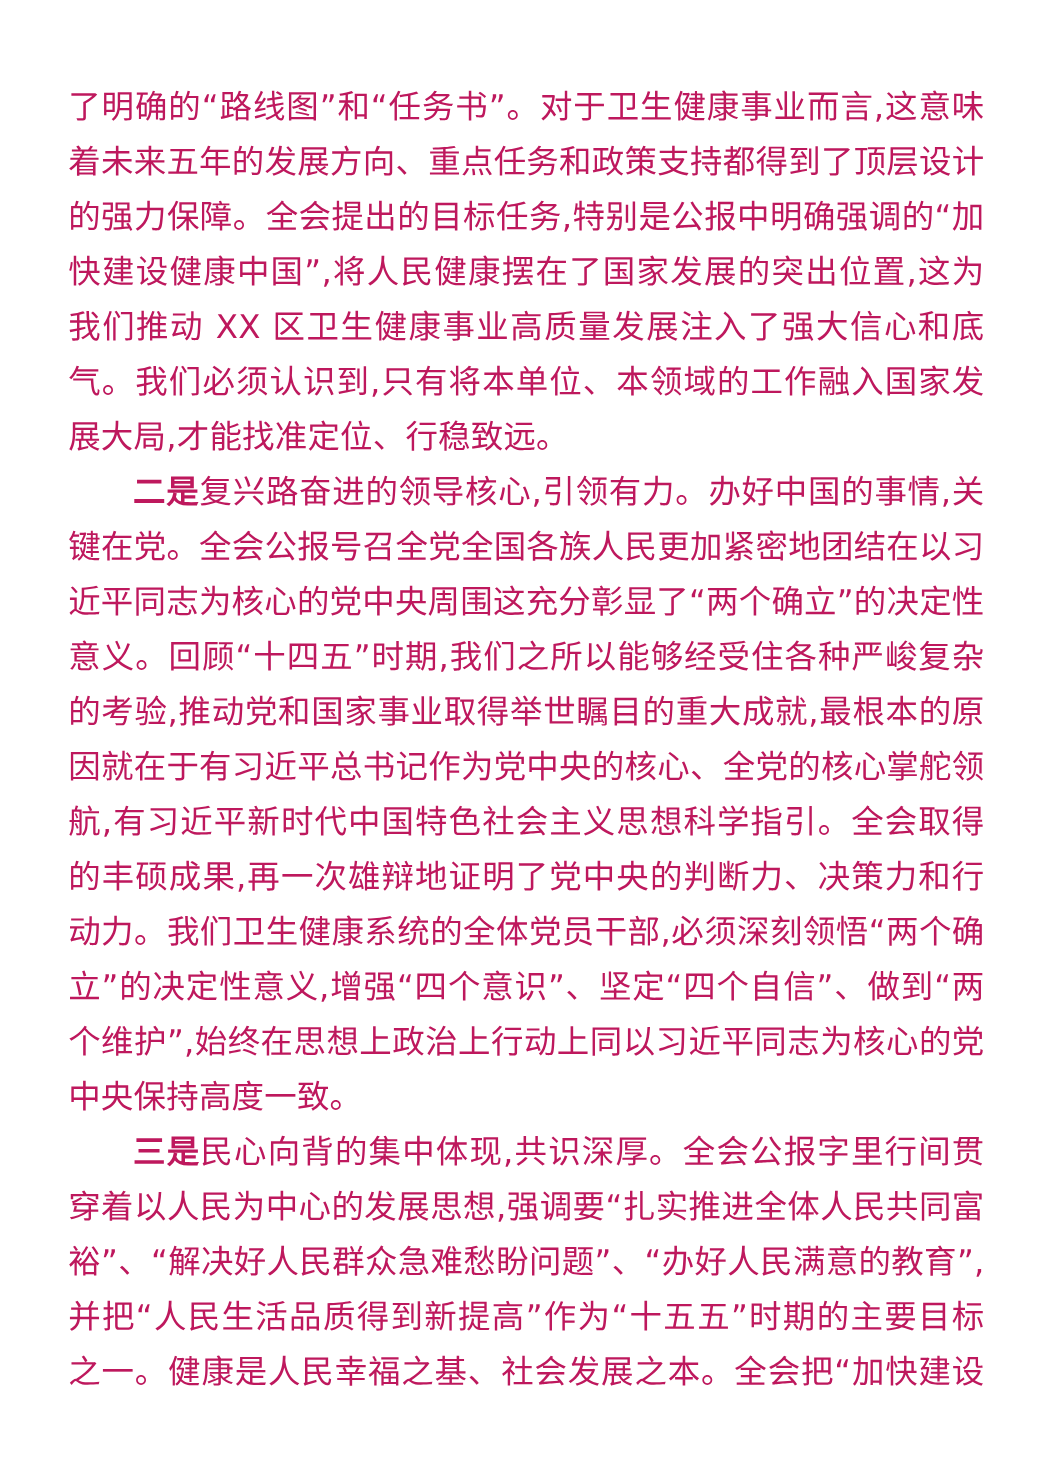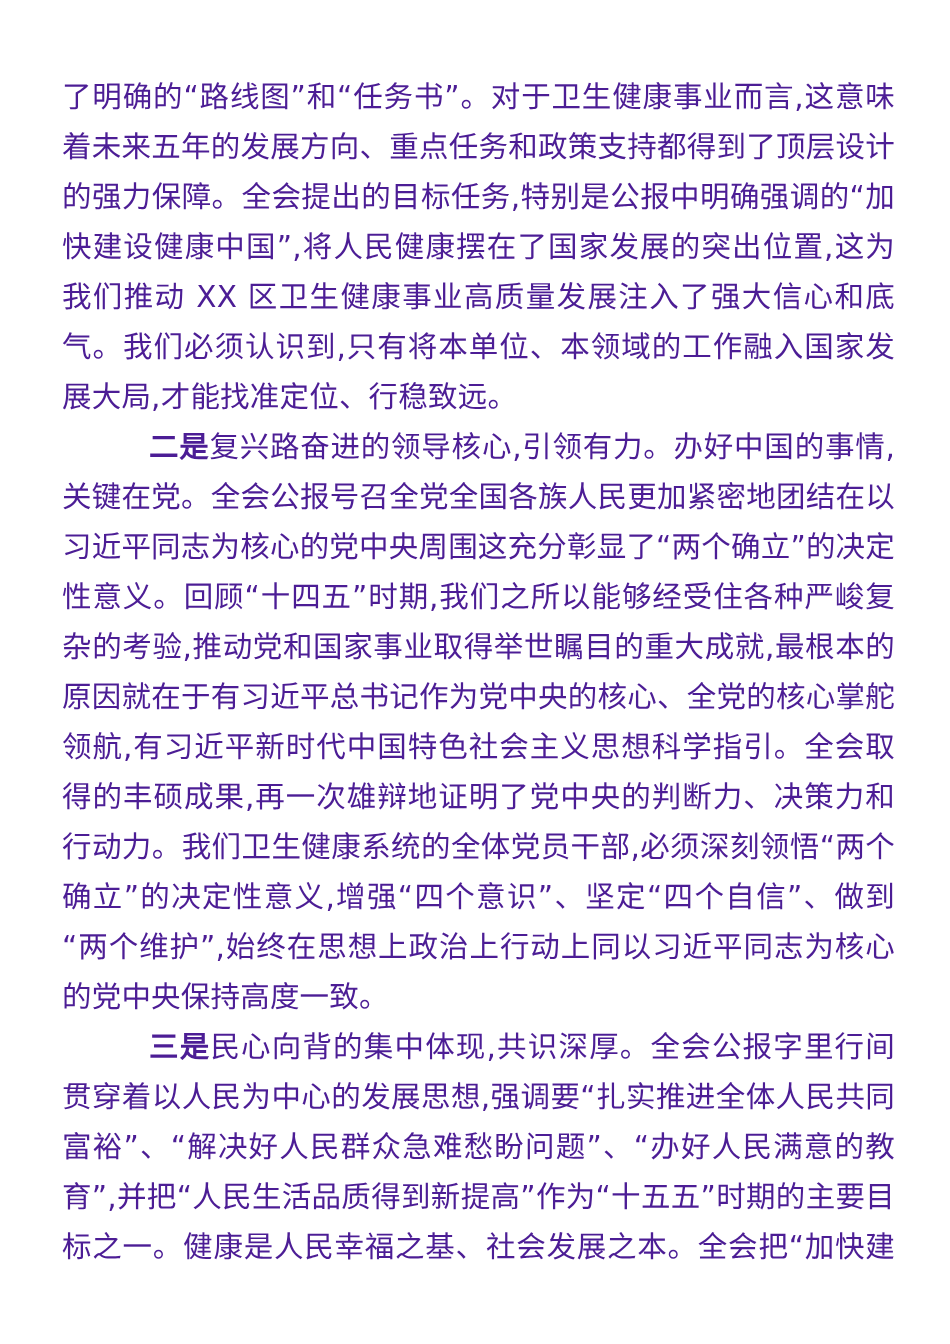--- a/index.html
+++ b/index.html
@@ -31,32 +31,31 @@
 
   .para {
     margin: 0;
     padding: 0;
     font-size: 29.5px;
     line-height: 50px;
     letter-spacing: 0.2px;
     text-align: justify;
     text-justify: inter-character;
     text-align-last: left;
-    color: #4c1d95;
+    color: #be185d;
     font-weight: 400;
     word-break: break-all;
   }
 
   .para.indent {
     text-indent: 59px;
   }
 
   .lead {
     font-weight: 700;
-    margin-left: 28px;
   }
 
   
   .clip-bottom {
     max-height: 252px;
     overflow: hidden;
   }
 </style>
 </head>
 <body>

